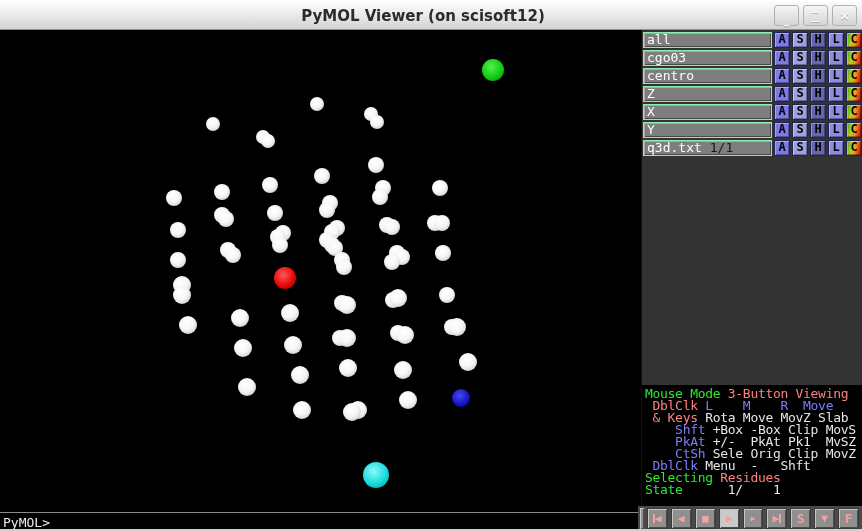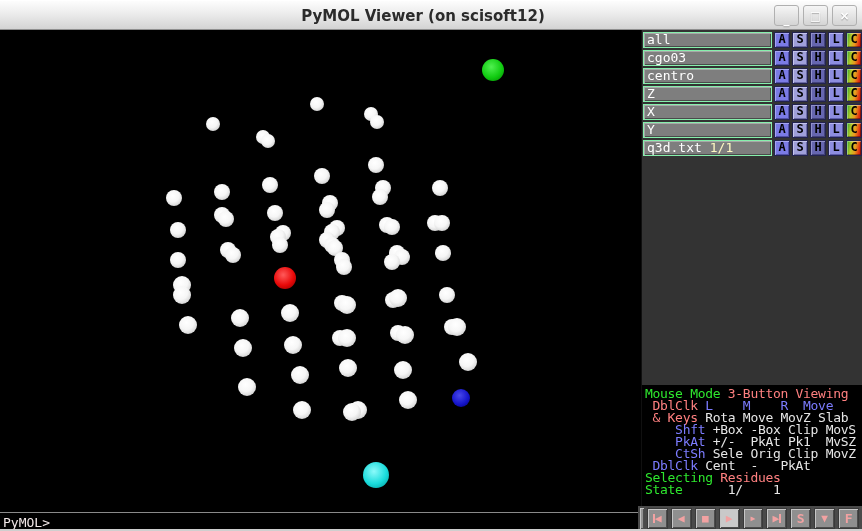--- a/index.html
+++ b/index.html
@@ -29,21 +29,21 @@
   .sph-cyan  { background:radial-gradient(circle at 42% 36%, #8cfafa 0%, #1adcdc 55%, #009c9c 95%); }
 
   
   .sidebar { position:absolute; left:641px; top:30px; width:221px; height:355px;
     background:#333; border-left:1px solid #101010; padding-top:2px; }
   .obj-row { display:flex; height:16px; margin:0 0 2px 1px; }
   .obj-name { flex:1; background:#7e7e7e; border:1px solid #86efac;
     box-shadow:inset 1px 1px 0 #a8a8a8, inset -1px -1px 0 #4a4a4a;
     color:#fff; font:13px "DejaVu Sans Mono", monospace; line-height:13px; padding-left:3px;
     white-space:nowrap; overflow:hidden; }
-  .obj-state { color:#fef9c3; margin-left:8px; }
+  .obj-state { color:#0f172a; margin-left:8px; }
   .act-btn { width:16px; height:16px; margin-left:2px; border:1px solid #23234f;
     color:#000; font:bold 12px "DejaVu Sans Mono", monospace; text-align:center; line-height:13px; }
   .act-A { background:#7b7be6; box-shadow:inset 1px 1px 0 #a6a6f0, inset -1px -1px 0 #5151a8; }
   .act-S { background:#a0a0da; box-shadow:inset 1px 1px 0 #c4c4ea, inset -1px -1px 0 #6b6ba4; }
   .act-H { background:#6666b0; box-shadow:inset 1px 1px 0 #9090ca, inset -1px -1px 0 #44447c; }
   .act-L { background:#8d8de0; box-shadow:inset 1px 1px 0 #b4b4ee, inset -1px -1px 0 #5d5daa; }
   .act-C { background:linear-gradient(100deg,#2aa82a 0%,#c0c828 32%,#e89a1e 58%,#e03210 84%,#bc1010 100%);
     box-shadow:inset 1px 1px 0 rgba(255,255,255,.35), inset -1px -1px 0 rgba(0,0,0,.35); }
 
   
@@ -231,21 +231,21 @@
       </div>
   </div>
 
   <div class="mouse-panel">
       <div class="mm-line"><span class="c-green">Mouse Mode </span><span class="c-salmon">3-Button Viewing</span></div>
       <div class="mm-line"><span class="c-salmon"> DblClk </span><span class="c-blue">L    M    R  Move</span></div>
       <div class="mm-line"><span class="c-salmon"> &amp; Keys </span><span class="c-white">Rota Move MovZ Slab</span></div>
       <div class="mm-line"><span class="c-blue">    Shft </span><span class="c-white">+Box -Box Clip MovS</span></div>
       <div class="mm-line"><span class="c-blue">    PkAt </span><span class="c-white">+/-  PkAt Pk1  MvSZ</span></div>
       <div class="mm-line"><span class="c-blue">    CtSh </span><span class="c-white">Sele Orig Clip MovZ</span></div>
-      <div class="mm-line"><span class="c-blue"> DblClk </span><span class="c-white">Cent  -   PkAt</span></div>
+      <div class="mm-line"><span class="c-blue"> DblClk </span><span class="c-white">Menu  -   Shft</span></div>
       <div class="mm-line"><span class="c-green">Selecting </span><span class="c-salmon">Residues</span></div>
       <div class="mm-line"><span class="c-green">State</span><span class="c-white">      1/    1</span></div>
     </div>
 
   <div class="command-bar"><span>PyMOL&gt;</span><span>_</span></div>
 
   <div class="seek-strip">
     <div class="grip"></div>
   <div class="seek-btn">
         <span class="bar"></span>

